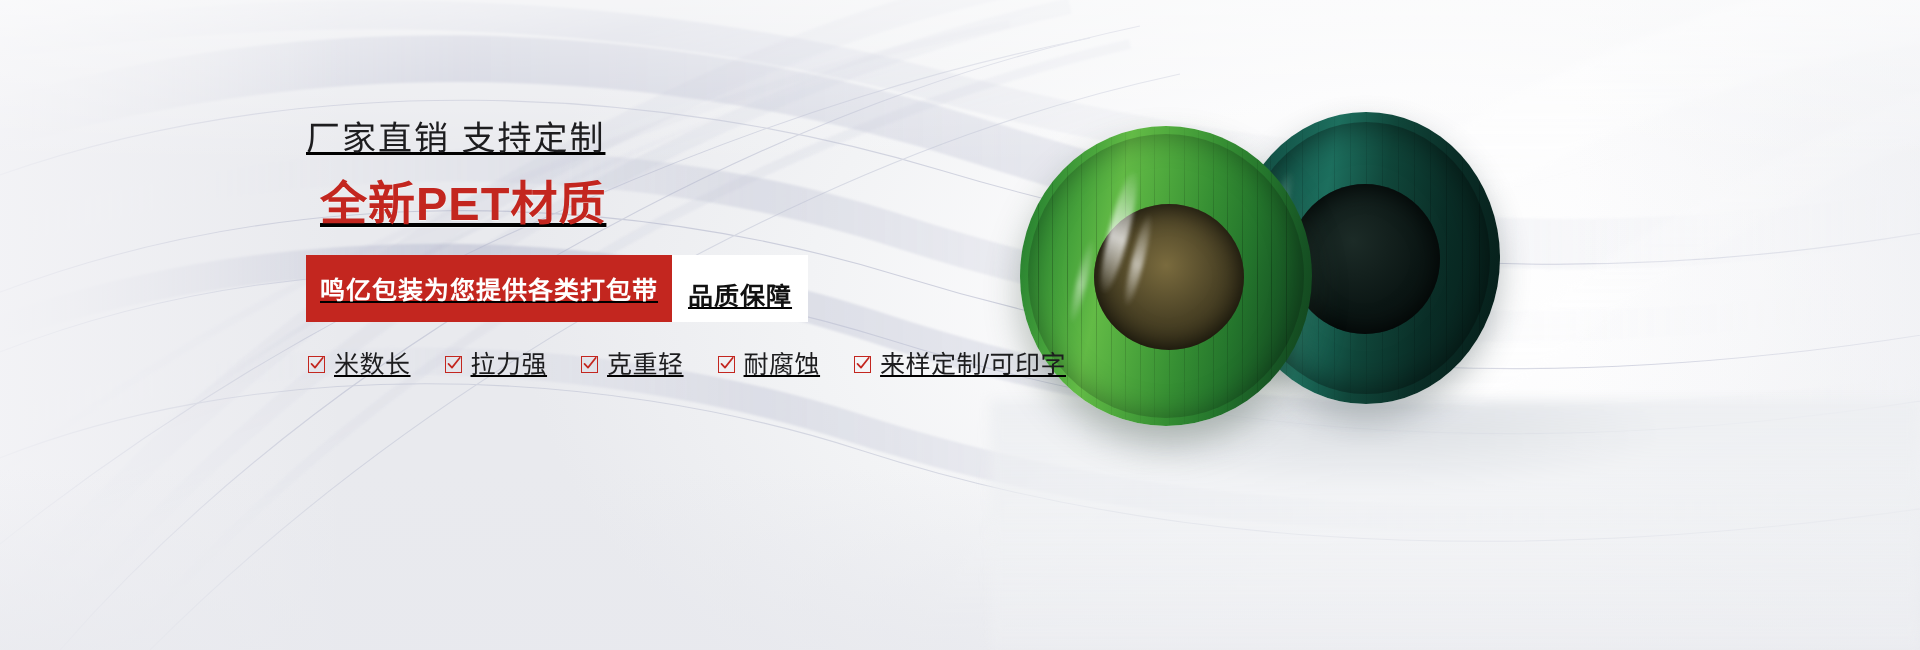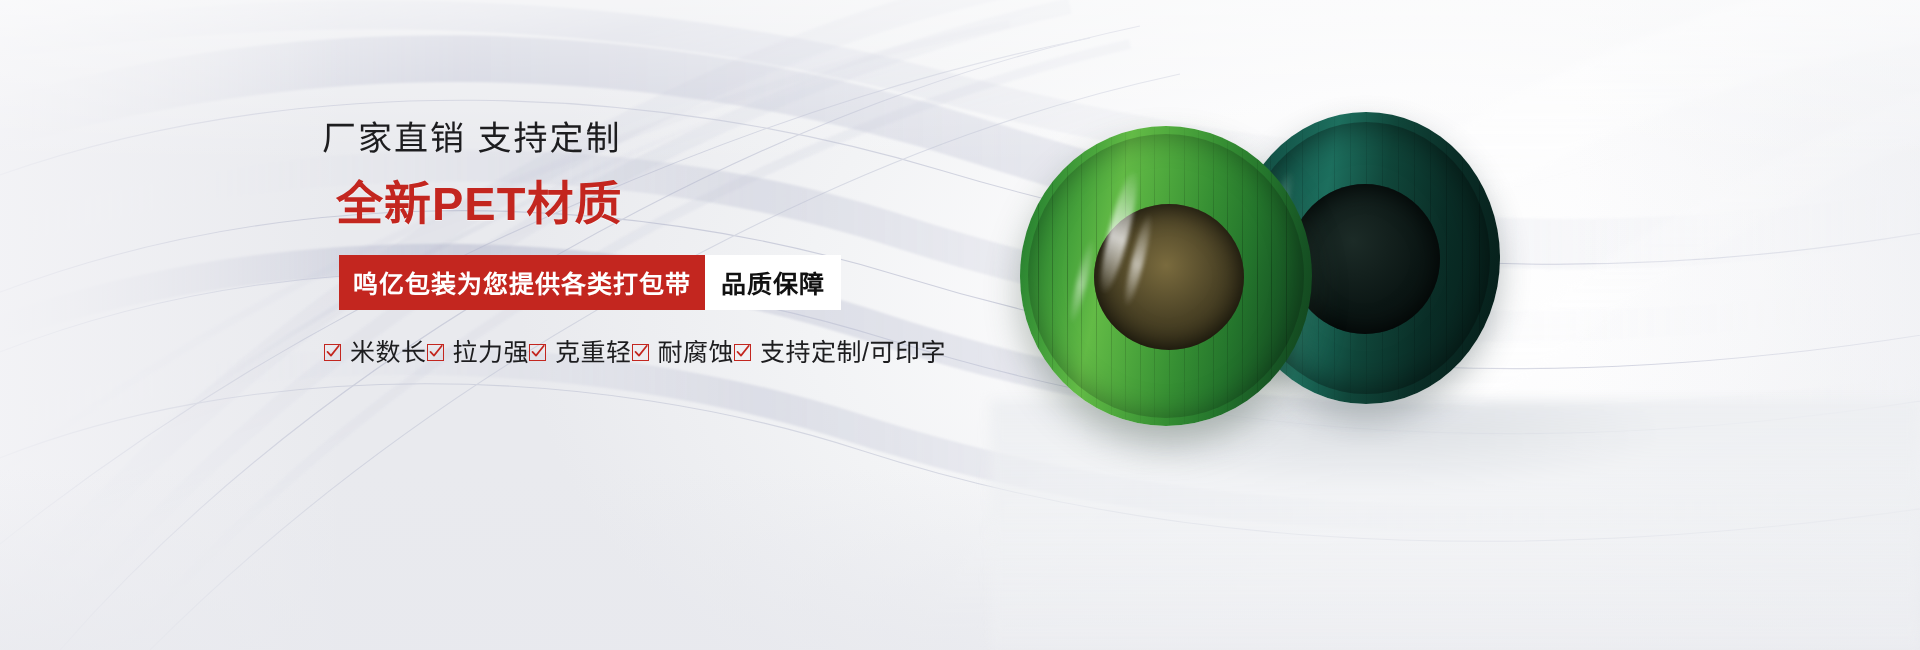--- a/index.html
+++ b/index.html
@@ -28,43 +28,43 @@
   
   .floor{
     position:absolute;left:990px;top:400px;width:930px;height:250px;
     background:
       radial-gradient(ellipse 430px 90px at 380px 30px, rgba(150,160,170,.22) 0%, rgba(150,160,170,0) 70%),
       linear-gradient(to bottom, rgba(236,238,241,.9), rgba(248,249,250,.2));
     filter:blur(6px);pointer-events:none;
   }
 
   
-  .content{position:absolute;left:320px;top:118px;width:700px;}
+  .content{position:absolute;left:304px;top:118px;width:700px;text-decoration:underline;}
   .eyebrow{
     font-size:34px;color:#1d1d1f;letter-spacing:2px;font-weight:400;
     line-height:1.2;margin:0 0 16px 2px;white-space:nowrap;
   }
   .headline{
     color:#c3261f;font-weight:bold;font-size:47px;line-height:1.24;
     letter-spacing:1px;margin:16px;white-space:nowrap;
     text-shadow:0 1px 0 rgba(255,255,255,.5);
   }
   .headline.l2{margin-top:4px;}
-  .tagrow{display:flex;align-items:stretch;margin-top:22px;margin-left:19px;width:474px;}
+  .tagrow{display:flex;align-items:stretch;margin-top:22px;margin-left:2px;width:474px;}
   .tag-red{
     background:#c3261f;color:#fff;font-size:25px;font-weight:bold;
     letter-spacing:1px;padding:9px 14px 10px 14px;white-space:nowrap;
     display:flex;align-items:center;
   }
   .tag-white{
     background:#ffffff;color:#111;font-size:25px;font-weight:bold;
-    letter-spacing:1px;padding:9px 16px 10px 16px;white-space:nowrap;
+    letter-spacing:1px;padding:21px 16px 10px 16px;white-space:nowrap;
     display:flex;align-items:center;
   }
-  .features{display:flex;align-items:center;margin-top:30px;margin-left:4px;}
+  .features{display:flex;align-items:center;margin-top:30px;margin-left:4px;gap:34px;}
   .feat{display:flex;align-items:center;gap:9px;white-space:nowrap;}
   .cbox{
     width:15px;height:15px;border:1.6px solid #c3261f;position:relative;
     flex:0 0 auto;display:block;
   }
   .cbox svg{position:absolute;left:1px;top:0px;}
   .feat-label{font-size:25px;color:#1d1d1f;letter-spacing:.5px;line-height:1;}
 
   
   .product{position:absolute;left:1020px;top:90px;width:560px;height:360px;}
@@ -315,18 +315,18 @@
         </span>
         <span class="feat-label">耐腐蚀</span>
       </div>
 
       <div class="feat">
         <span class="cbox">
           <svg width="14" height="14" viewBox="0 0 14 14" aria-hidden="true">
             <path d="M1.5,6.8 L5,10.6 L12.8,0.8" fill="none" stroke="#c3261f" stroke-width="1.7" stroke-linecap="round" stroke-linejoin="round"></path>
           </svg>
         </span>
-        <span class="feat-label">支持定制/可印字</span>
+        <span class="feat-label">来样定制/可印字</span>
       </div>
 
     </div>
   </div>
 </div>
 
 </body></html>

